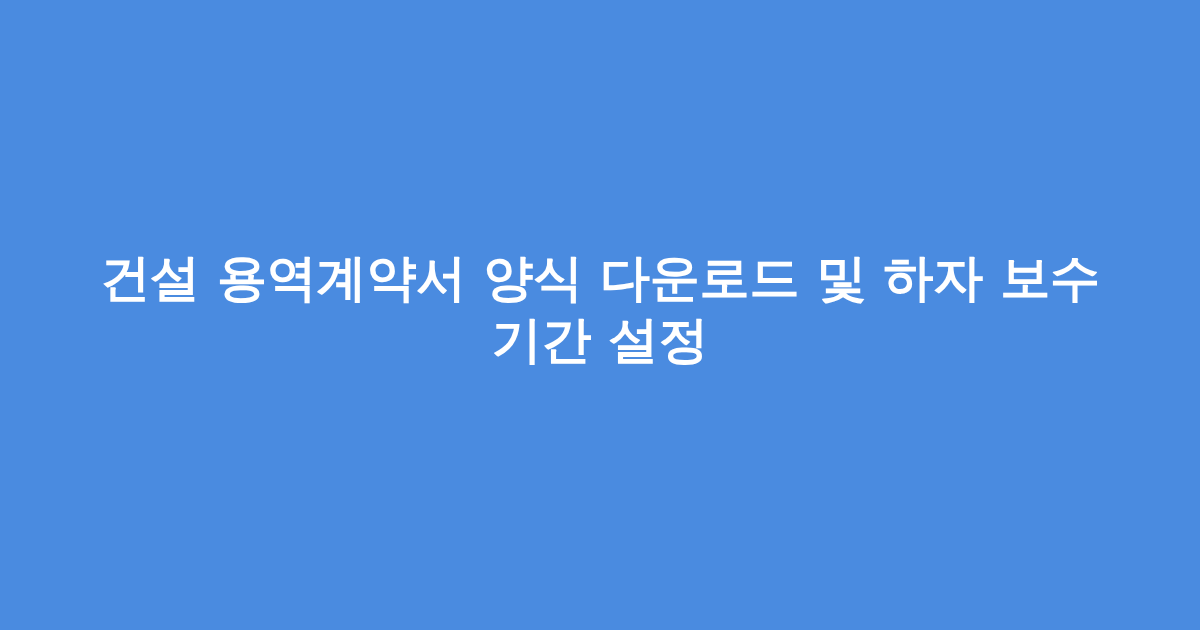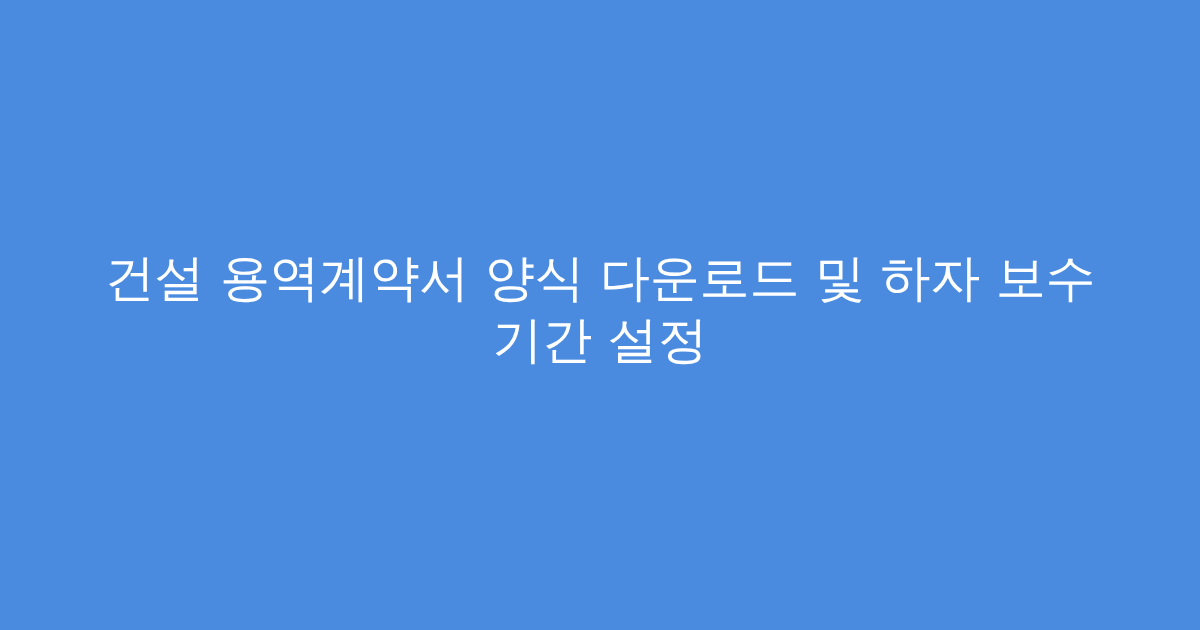--- a/index.html
+++ b/index.html
@@ -40,21 +40,21 @@
     transform: translateY(-6px);
   }
 
   .headline {
     margin: 0;
     width: 1060px;
     max-width: 1060px;
     text-align: center;
     font-family: "DejaVu Sans", "Liberation Sans", sans-serif;
     font-size: 50px;
-    font-weight: 400;
+    font-weight: 700;
     line-height: 62px;
     letter-spacing: -0.2px;
     color: #ffffff;            
     word-break: keep-all;
     overflow-wrap: break-word;
     white-space: normal;
   }
 </style>
 </head>
 <body>

